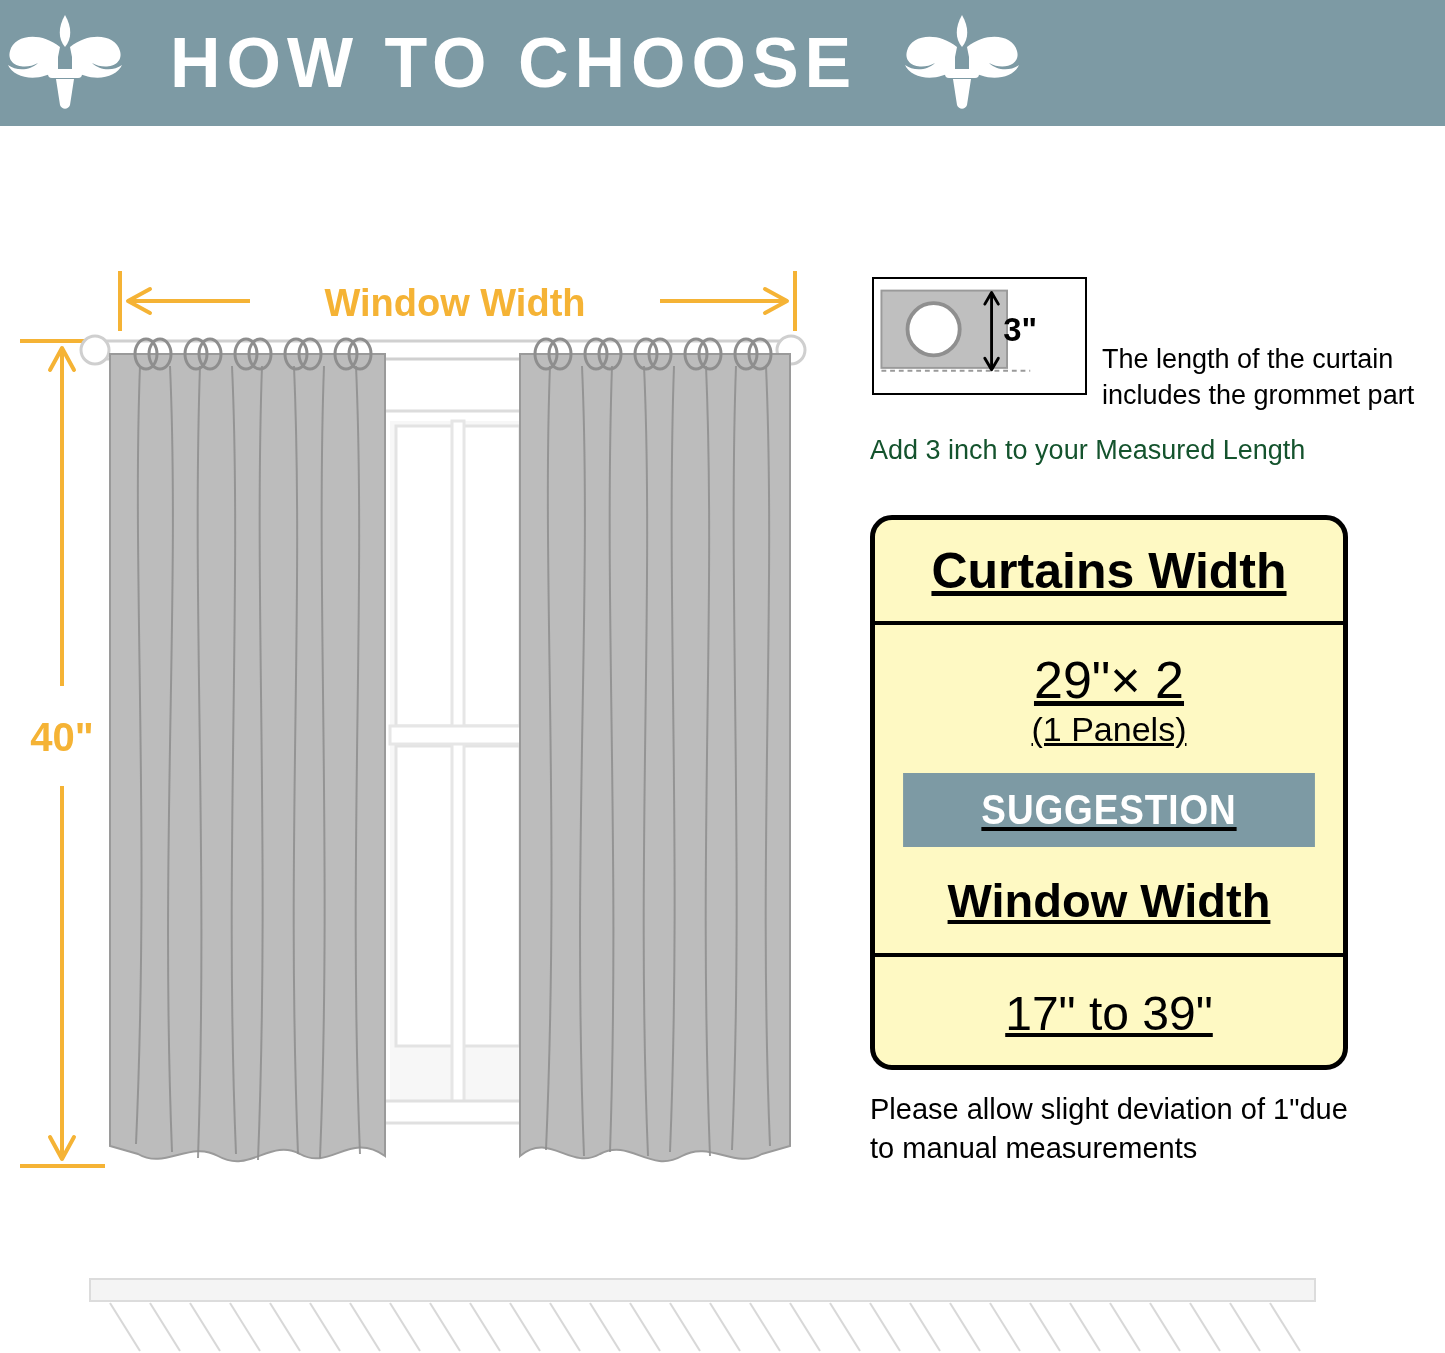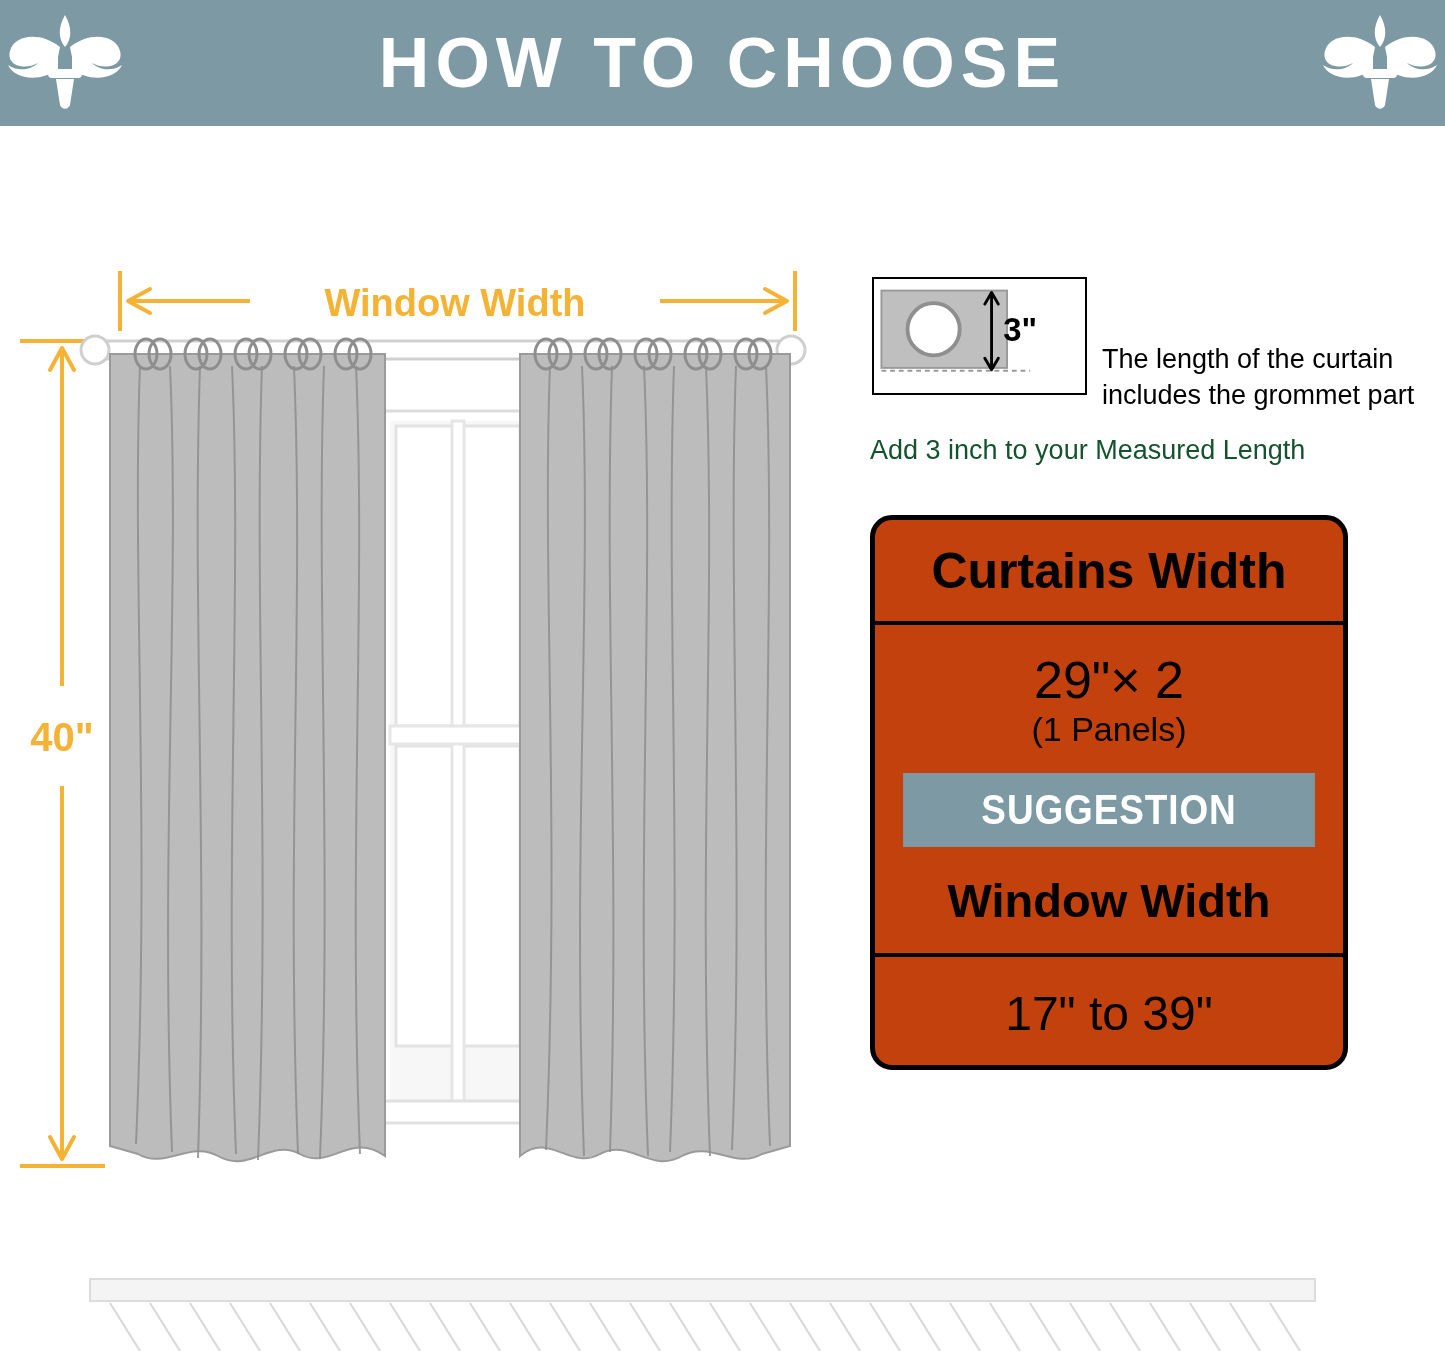--- a/index.html
+++ b/index.html
@@ -17,21 +17,21 @@
   }
 
   
   #header {
     position: absolute;
     left: 0; top: 0;
     width: 1445px; height: 126px;
     background: #7d9aa4;
     display: flex;
     align-items: center;
-    justify-content: space-between;
+    justify-content: flex-start;
     gap: 40px;
   }
   #header .title {
     color: #ffffff;
     font-size: 70px;
     font-weight: bold;
     letter-spacing: 6px;
     font-family: "Liberation Sans", sans-serif;
     white-space: nowrap;
   }
@@ -83,22 +83,23 @@
     white-space: nowrap;
   }
 
   
   #card {
     position: absolute;
     left: 8px; top: 260px;
     width: 478px; height: 555px;
     border: 5px solid #000;
     border-radius: 22px;
-    background: #c2410c;
+    background: #fef9c3;
     overflow: hidden;
+    text-decoration: underline;
   }
   .card-sect {
     display: flex;
     align-items: center;
     justify-content: center;
     text-align: center;
     color: #000;
   }
   #card-title {
     height: 105px;
@@ -295,20 +296,21 @@
       <div class="card-sect" id="card-title">Curtains Width</div>
       <div class="card-sect" id="card-width">
         <div class="big">29"× 2</div>
         <div class="small">(1 Panels)</div>
       </div>
       <div class="card-sect" id="card-suggestion">SUGGESTION</div>
       <div class="card-sect" id="card-window-title">Window Width</div>
       <div class="card-sect" id="card-range">17" to 39"</div>
     </div>
 
+    <div id="disclaimer">Please allow slight deviation of 1"due to manual measurements</div>
   </div>
 
   <svg id="shelf" viewBox="0 0 1445 90">
     <rect x="90" y="16" width="1225" height="22" fill="#f4f4f4" stroke="#dcdcdc" stroke-width="2"></rect>
     <g stroke="#d8d8d8" stroke-width="2">
       <line x1="110" y1="40" x2="140" y2="88"></line>
         <line x1="150" y1="40" x2="180" y2="88"></line>
       <line x1="190" y1="40" x2="220" y2="88"></line>
         <line x1="230" y1="40" x2="260" y2="88"></line>
       <line x1="270" y1="40" x2="300" y2="88"></line>

